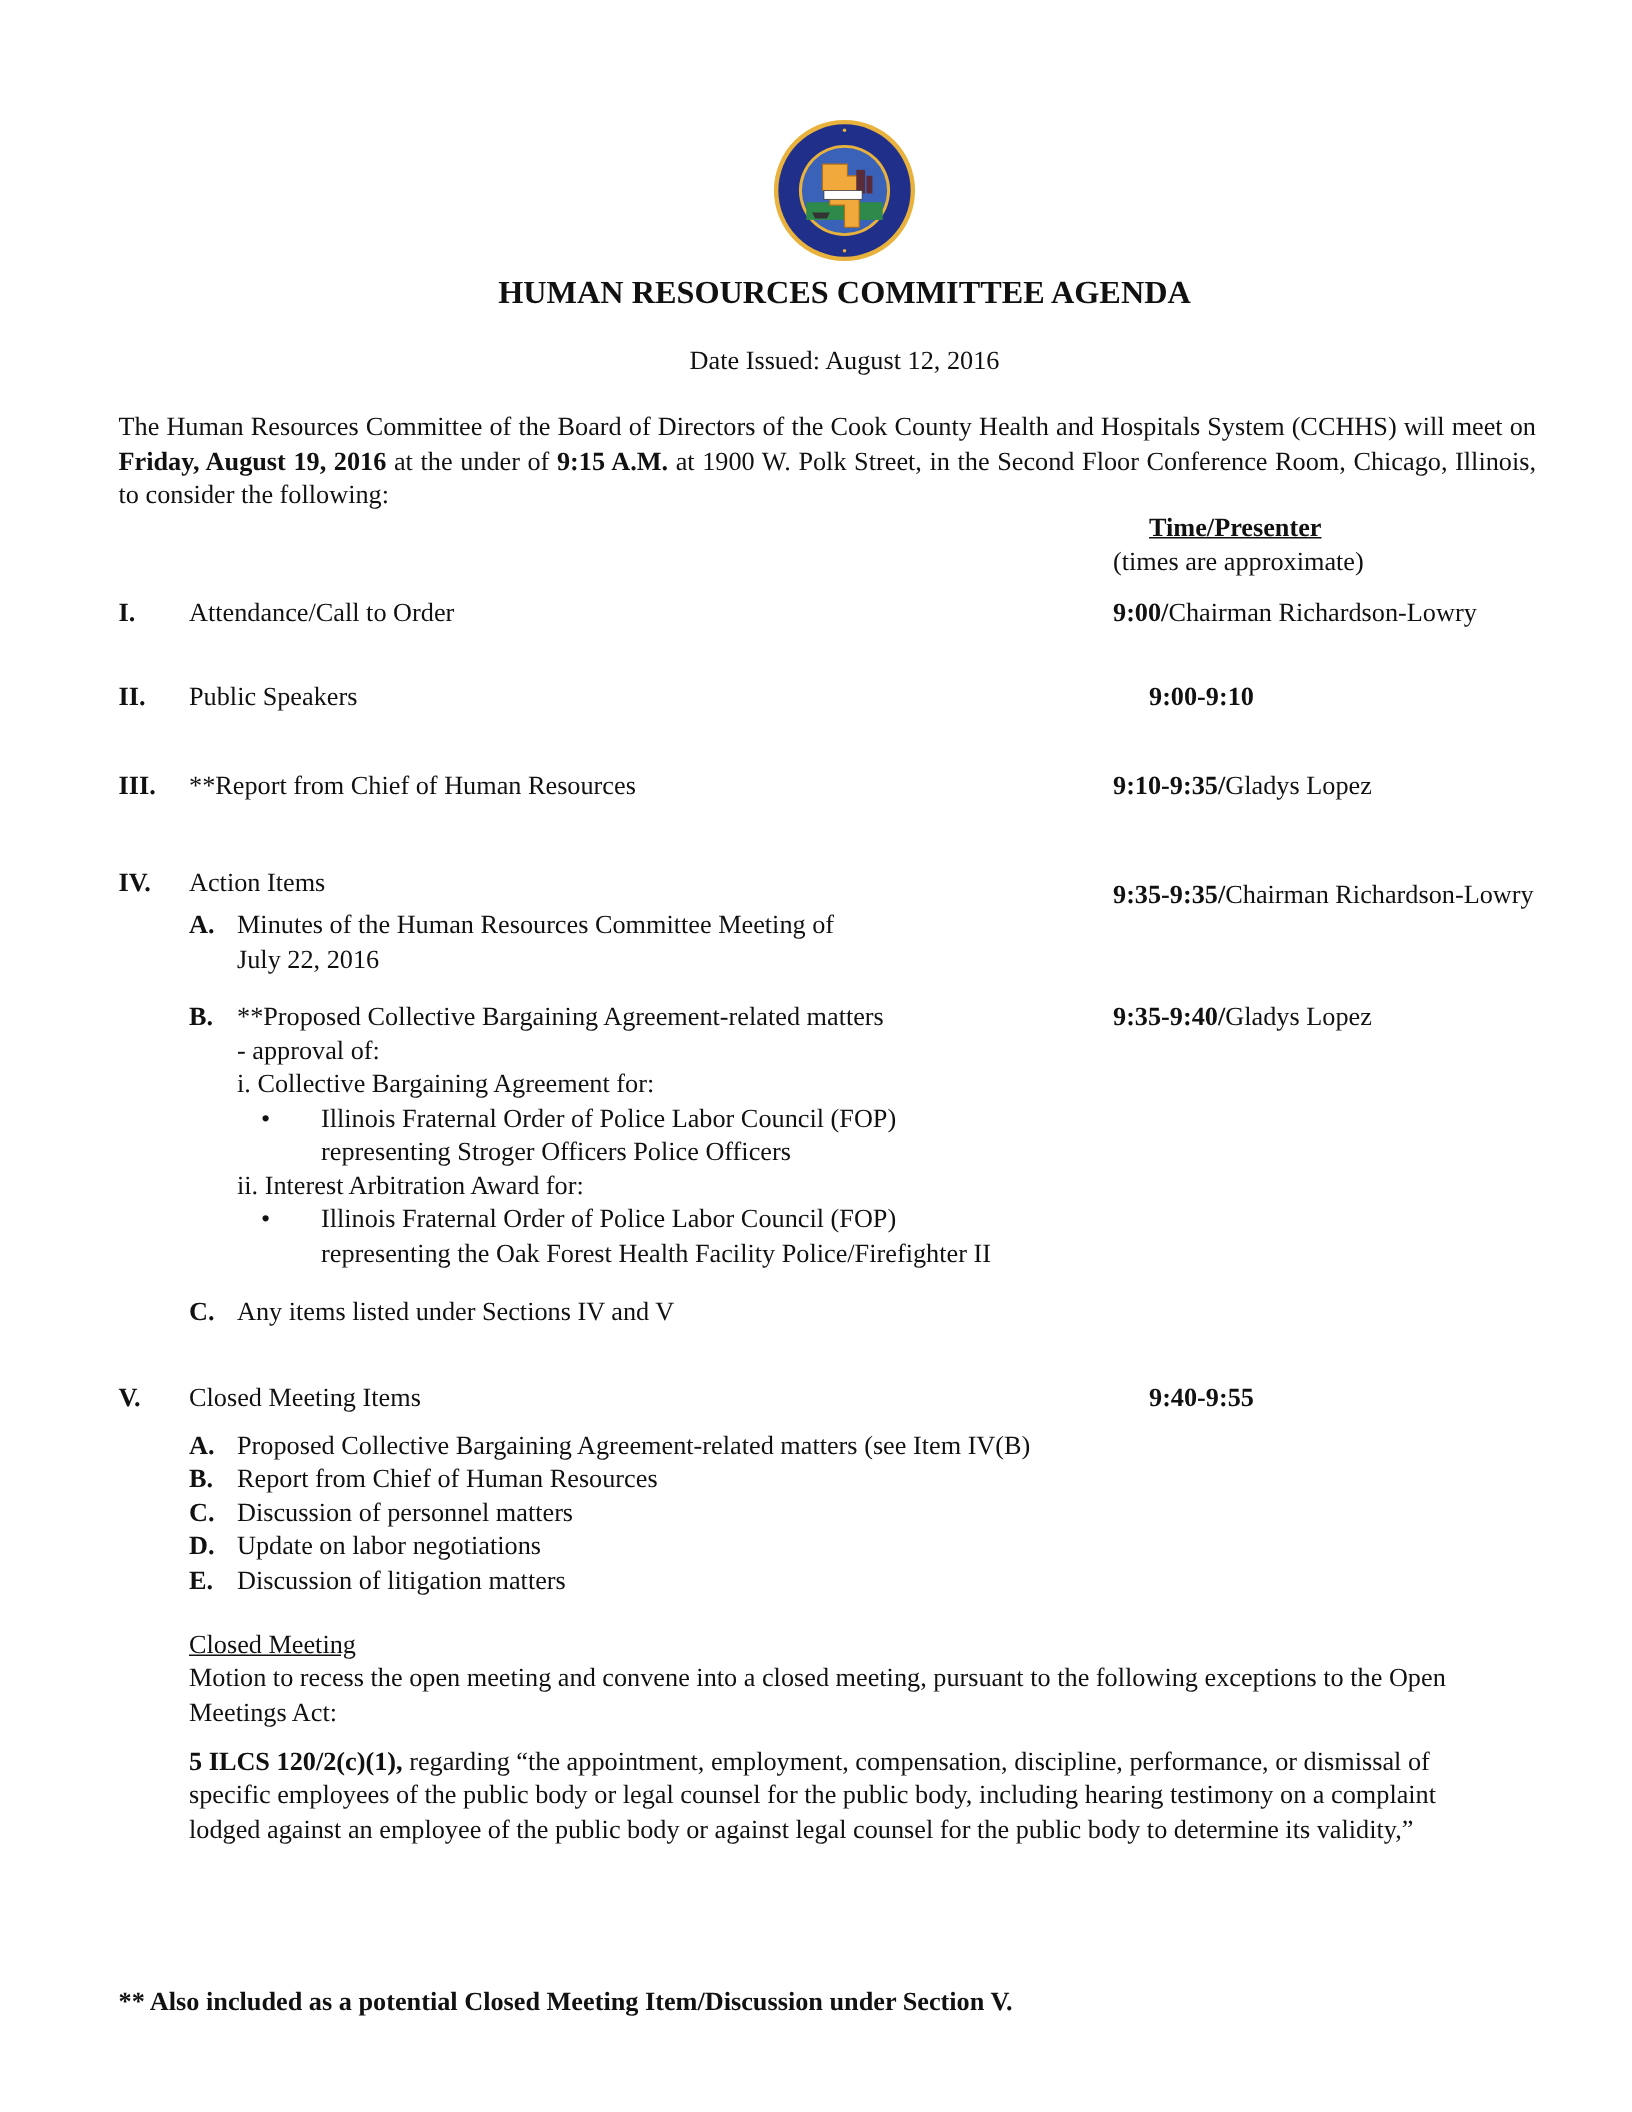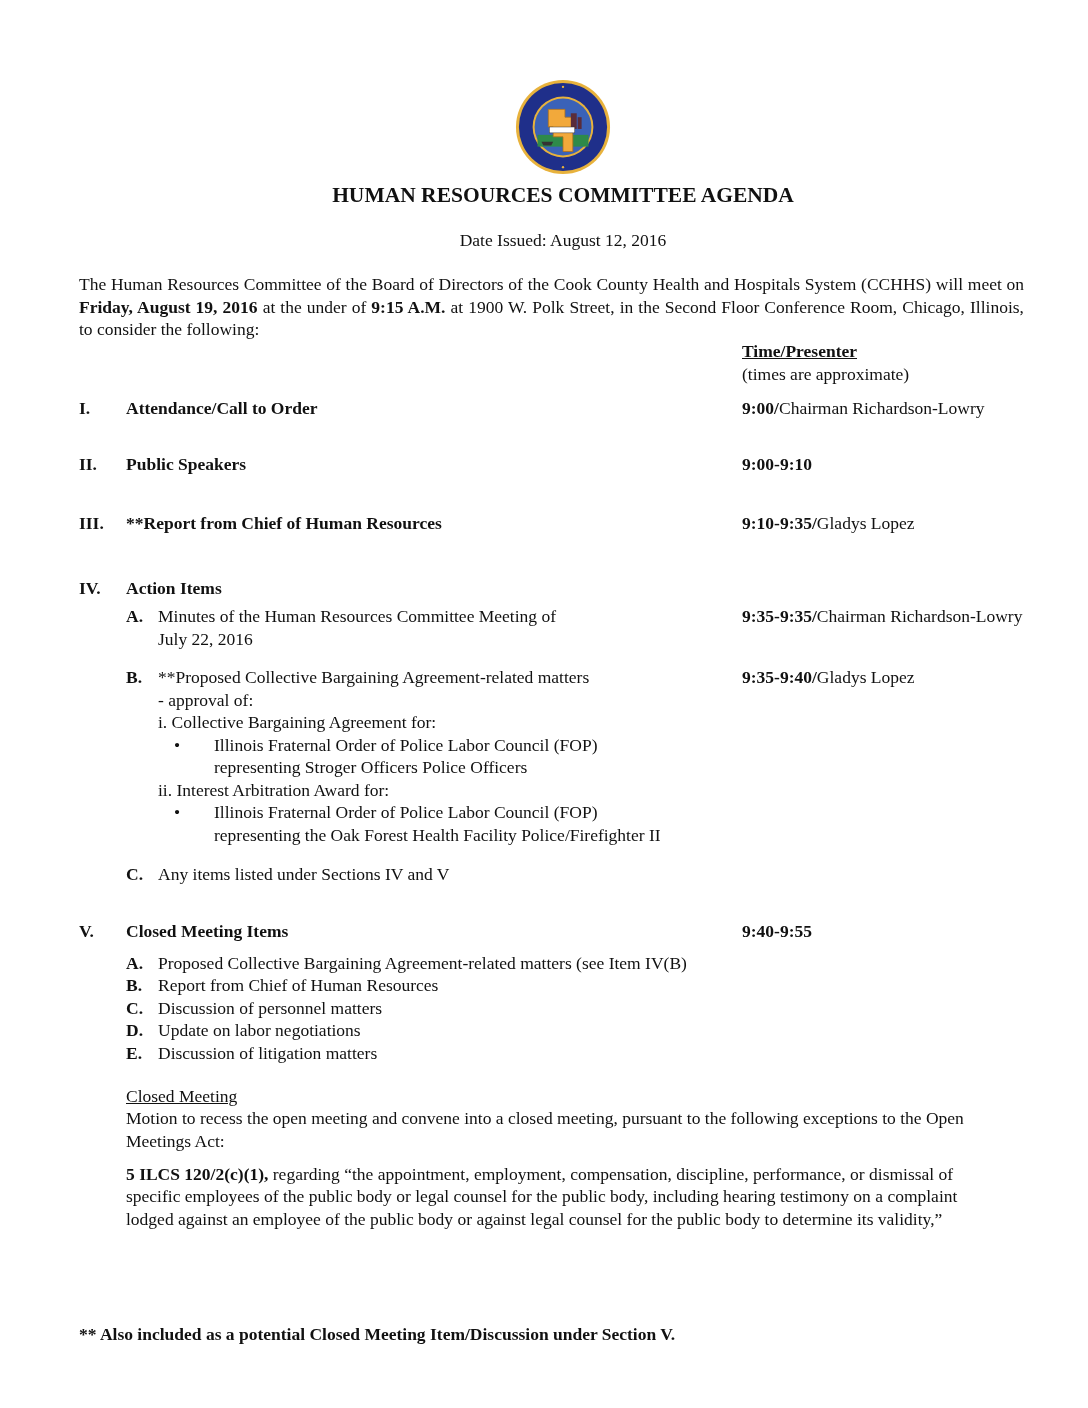--- a/index.html
+++ b/index.html
@@ -1,28 +1,28 @@
 <!DOCTYPE html>
 <html><head>
   <meta charset="utf-8">
   <style>
     html, body { margin: 0; padding: 0; background: #ffffff; }
     body {
       width: 1088px; height: 1408px; position: relative; overflow: hidden;
       font-family: "Liberation Serif", serif; color: #111111; font-size: 17.5px;
     }
     .abs { position: absolute; white-space: nowrap; }
-    .b { font-weight: bold; }
+    .b { font-weight: bold; margin-left: 24px; }
     .u { text-decoration: underline; }
     #seal { position: absolute; left: 514px; top: 78px; width: 98px; height: 98px; }
     #title { left: 0; width: 1126px; text-align: center; top: 183px; font-size: 21.5px; font-weight: bold; }
     #issued { left: 0; width: 1126px; text-align: center; top: 230px; }
     #intro { position: absolute; left: 79px; top: 273px; width: 945px; text-align: justify; line-height: 22.5px; white-space: normal; }
     .num { left: 79px; font-weight: bold; }
-    .head { left: 126px; font-weight: bold; }
+    .head { left: 126px; font-weight: normal; }
     .time { left: 742px; }
     .letter { left: 126px; font-weight: bold; }
     .sub { left: 158px; }
     .bullet { left: 174px; }
     .bul-text { left: 214px; text-align: right; }
     .closed { left: 126px; }
     #footnote { left: 79px; top: 1324px; font-weight: bold; }
   </style>
 </head>
 <body>
@@ -61,21 +61,21 @@
 <div class="abs num" style="top:513px">III.</div>
 <div class="abs head" style="top:513px">**Report from Chief of Human Resources</div>
 <div class="abs time" style="top:513px"><b>9:10-9:35/</b><span>Gladys Lopez</span></div>
 
 <div class="abs num" style="top:578px">IV.</div>
 <div class="abs head" style="top:578px">Action Items</div>
 
 <div class="abs letter" style="top:606px">A.</div>
 <div class="abs sub" style="top:606px">Minutes of the Human Resources Committee Meeting of</div>
 <div class="abs sub" style="top:629px">July 22, 2016</div>
-<div class="abs time" style="top:606px"><b>9:35-9:35/</b><span>Chairman Richardson-Lowry</span></div>
+<div class="abs time" style="top:586px"><b>9:35-9:35/</b><span>Chairman Richardson-Lowry</span></div>
 
 <div class="abs letter" style="top:667px">B.</div>
 <div class="abs sub" style="top:667px">**Proposed Collective Bargaining Agreement-related matters</div>
 <div class="abs sub" style="top:690px">- approval of:</div>
 <div class="abs time" style="top:667px"><b>9:35-9:40/</b><span>Gladys Lopez</span></div>
 <div class="abs sub" style="top:712px">i.  Collective Bargaining Agreement for:</div>
 <div class="abs bullet" style="top:735px">•</div>
 <div class="abs bul-text" style="top:735px">Illinois Fraternal Order of Police Labor Council (FOP)</div>
 <div class="abs bul-text" style="top:757px">representing Stroger Officers Police Officers</div>
 <div class="abs sub" style="top:780px">ii. Interest Arbitration Award for:</div>

